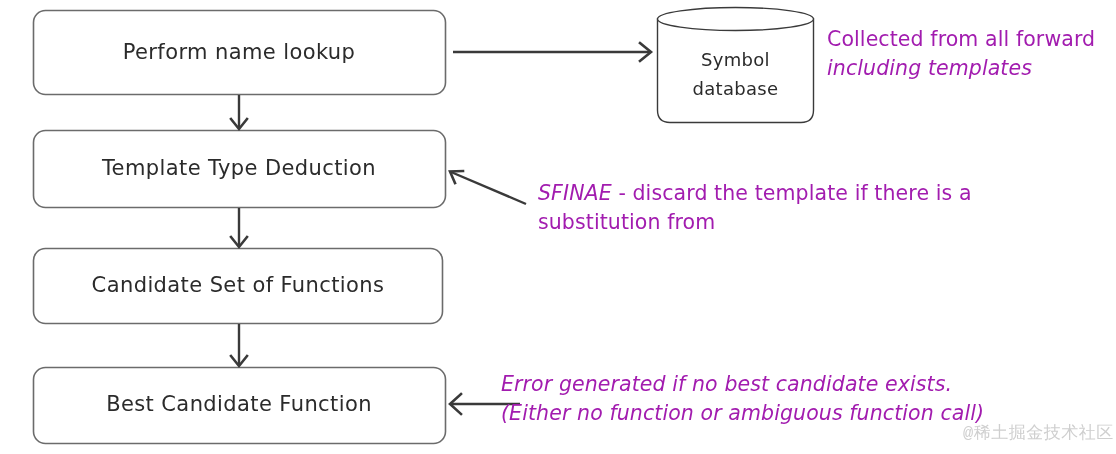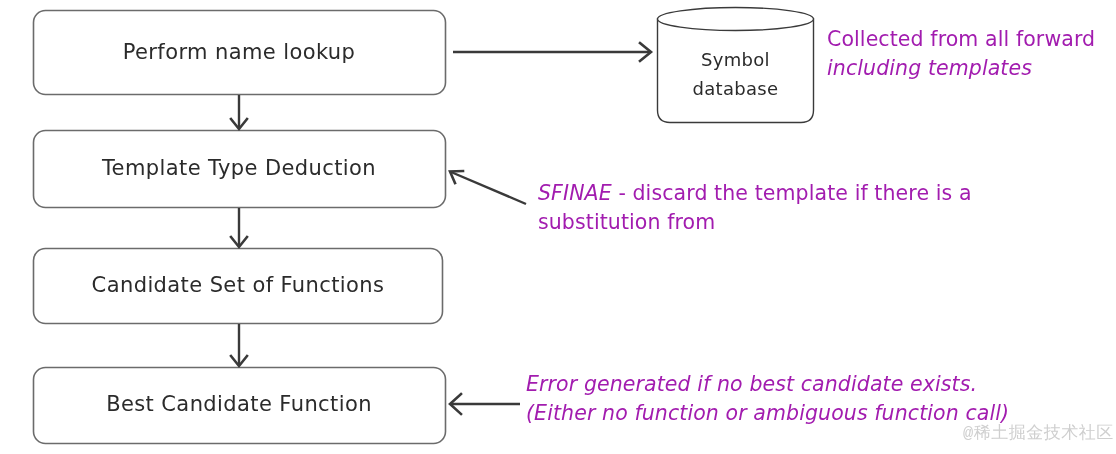--- a/index.html
+++ b/index.html
@@ -84,21 +84,21 @@
   }
   #annot-database {
     left: 801px;
     top: 25px;
   }
   #annot-sfinae {
     left: 512px;
     top: 179px;
   }
   #annot-error {
-    left: 500px;
+    left: 475px;
     top: 370px;
     font-style: italic;
   }
   .watermark {
     position: absolute;
     left: 937px;
     top: 421px;
     color: #cfcfcf;
     font-family: Liberation Mono, monospace;
     font-size: 17px;

